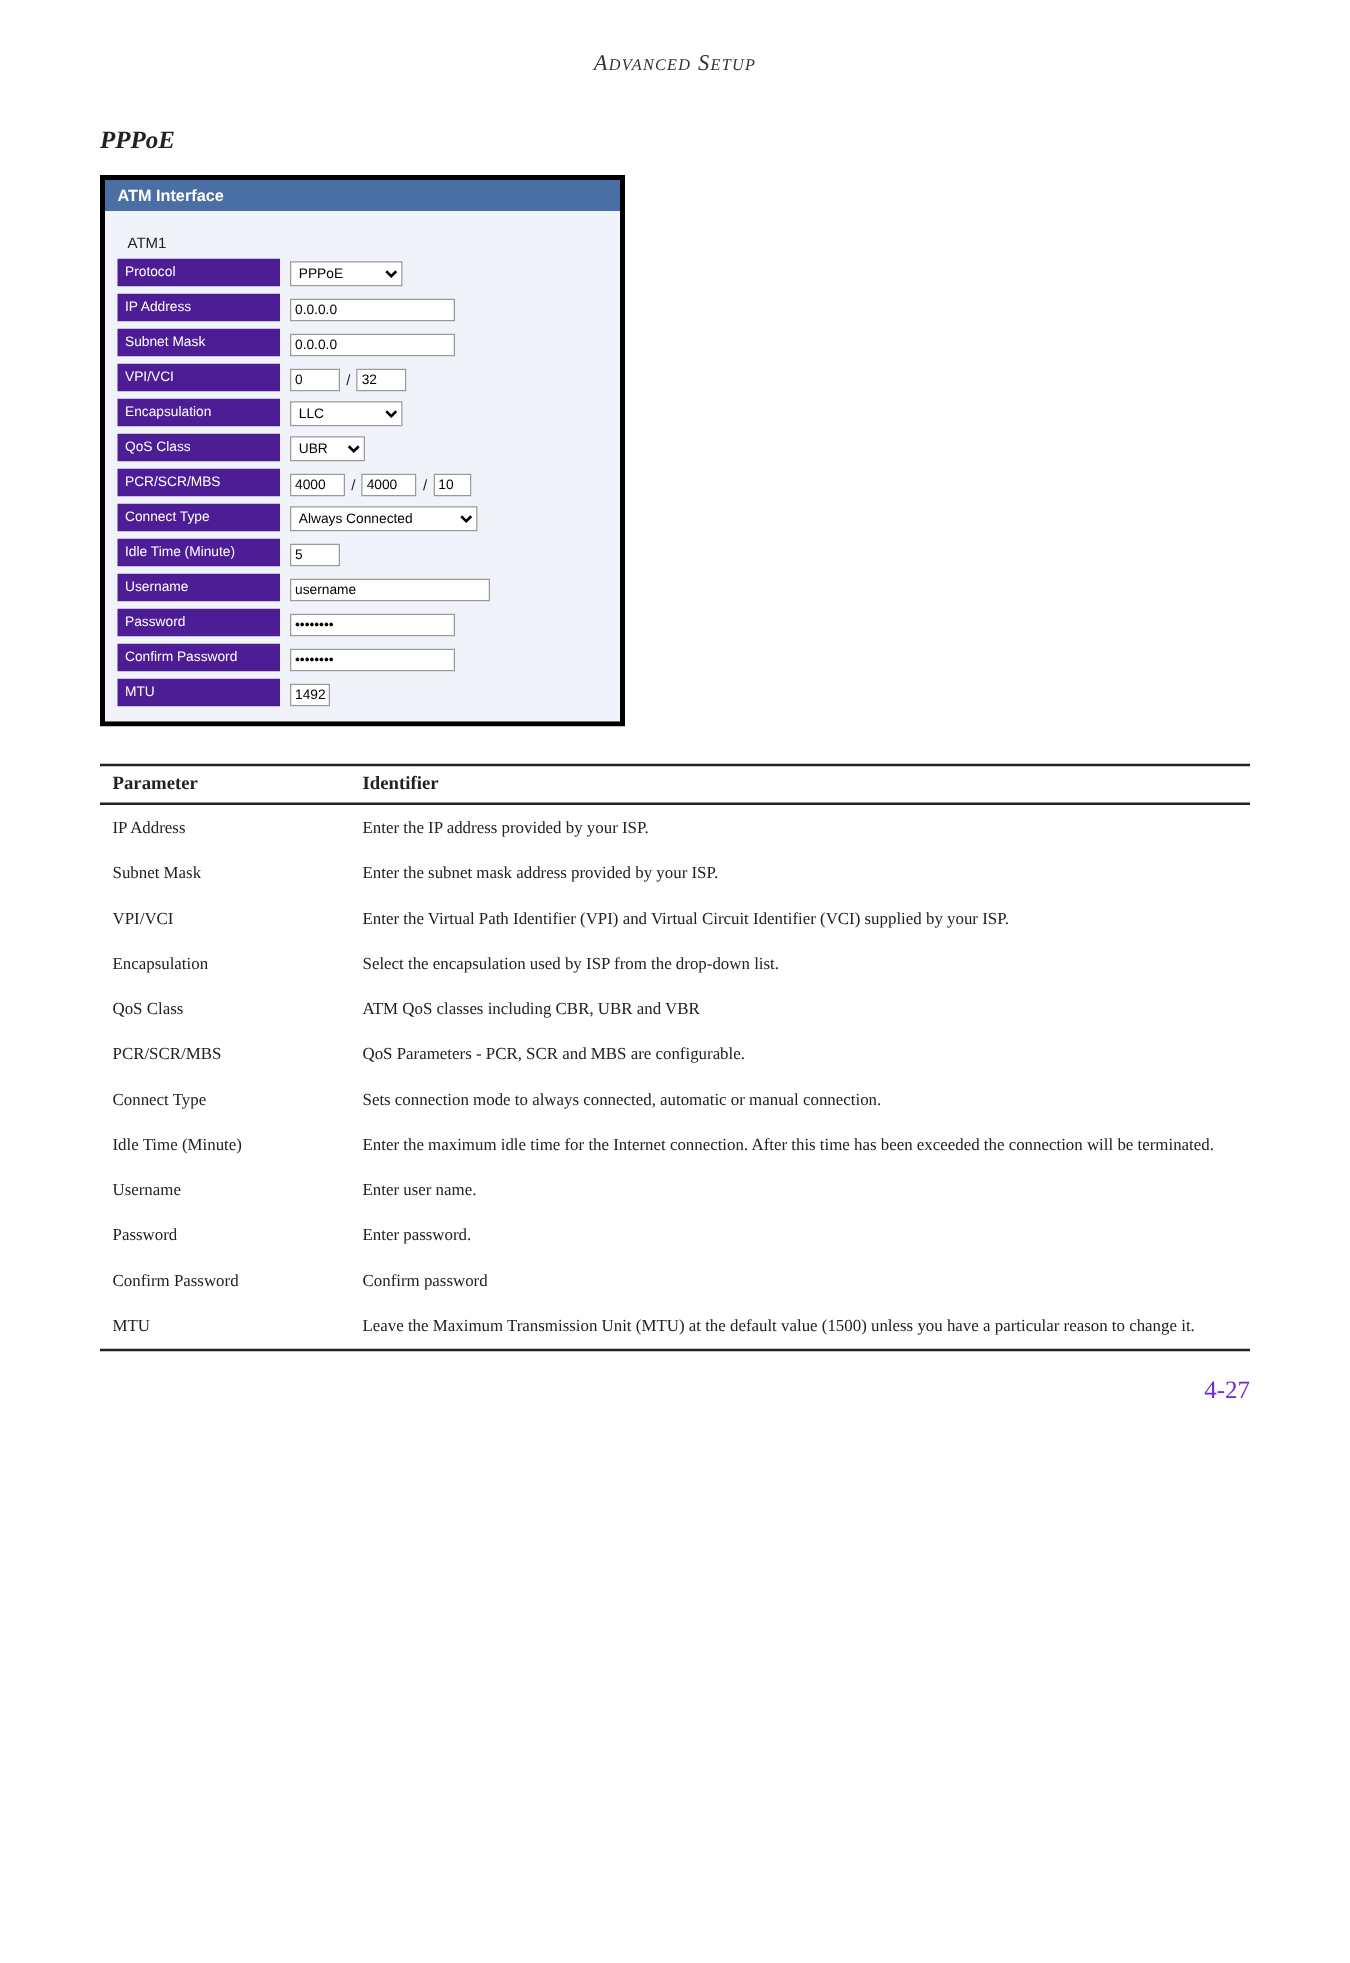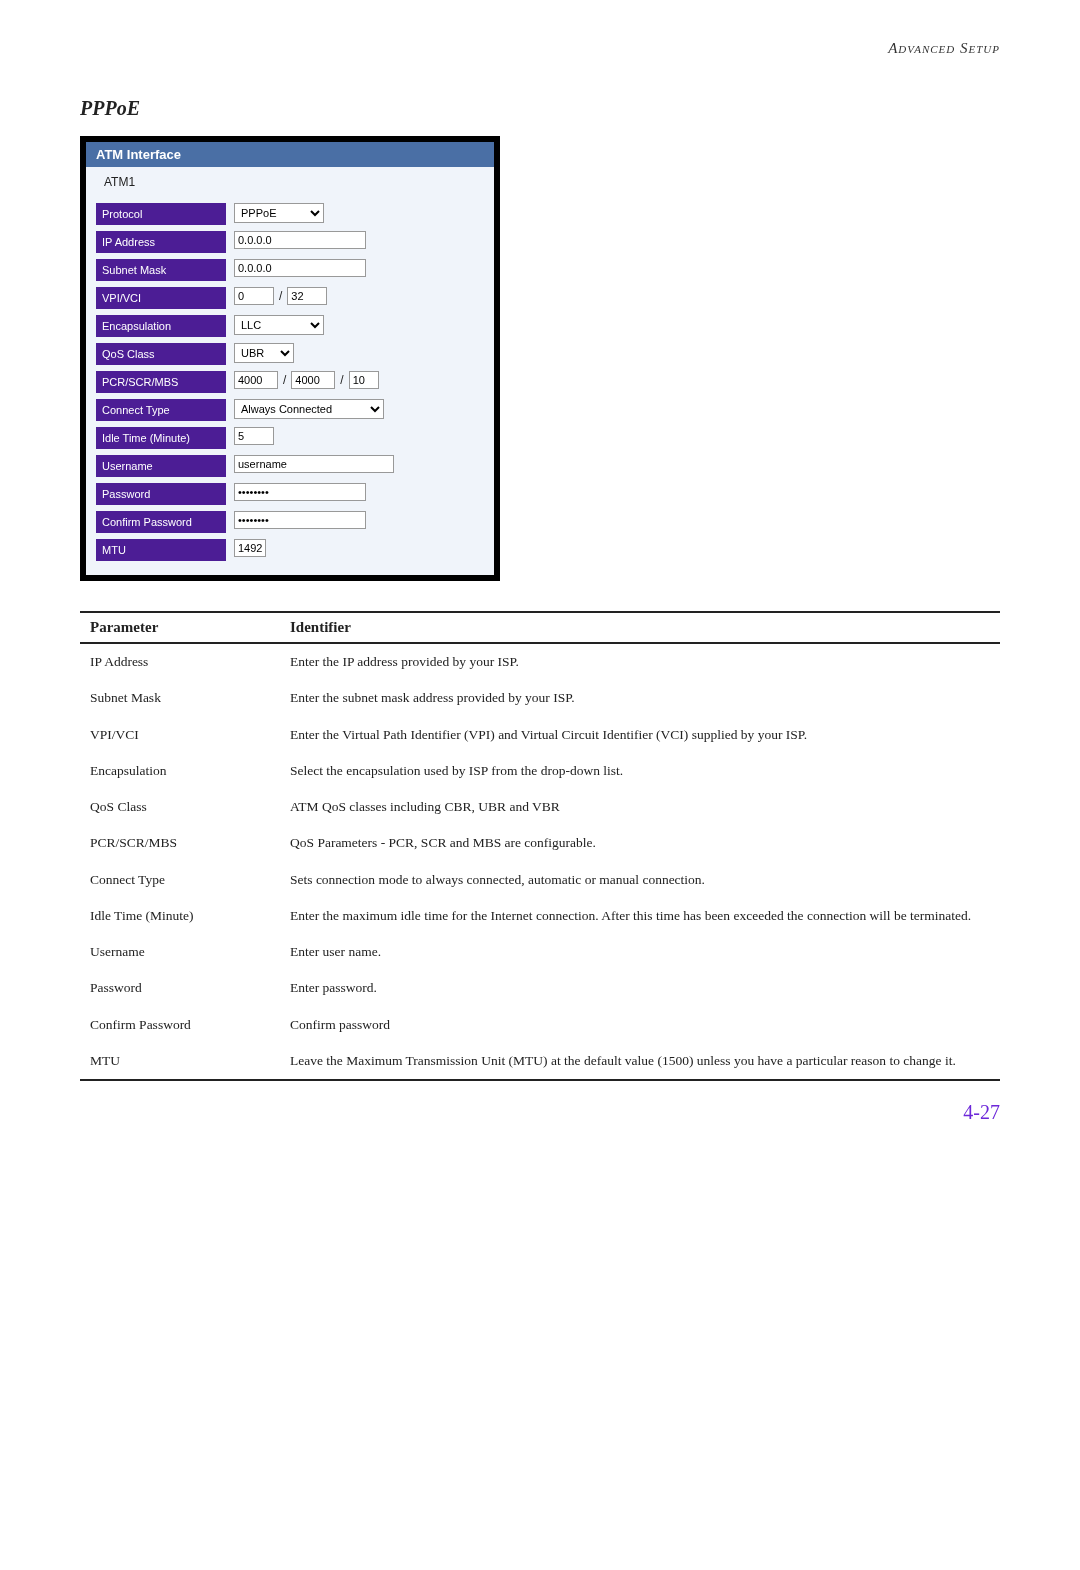--- a/index.html
+++ b/index.html
@@ -7,61 +7,61 @@
       background: #fff;
       font-family: Georgia, 'Times New Roman', serif;
       font-size: 14px;
       color: #222;
       width: 1080px;
       min-height: 1570px;
       padding: 40px 80px;
     }
 
     .page-header {
-      text-align: right;
+      text-align: center;
       font-style: italic;
-      font-size: 15px;
+      font-size: 18px;
       letter-spacing: 1px;
       color: #333;
       margin-bottom: 40px;
       font-variant: small-caps;
     }
 
     .section-title {
       font-style: italic;
       font-size: 20px;
       font-weight: bold;
       margin-bottom: 16px;
       color: #222;
     }
 
     
     .atm-card {
-      border: 6px solid #000000;
+      border: 4px solid #000000;
       width: 420px;
       margin-bottom: 30px;
     }
 
     .atm-card-header {
       background: #4a6fa5;
       color: #fff;
       font-size: 13px;
       font-weight: bold;
       padding: 5px 10px;
       font-family: Arial, sans-serif;
     }
 
     .atm-card-body {
       background: #f0f4fa;
       padding: 8px 10px;
     }
 
     .atm-row {
       display: flex;
-      align-items: flex-start;
+      align-items: flex-end;
       margin-bottom: 4px;
       min-height: 24px;
     }
 
     .atm-label {
       background: #4c1d95;
       color: #fff;
       font-size: 11px;
       font-family: Arial, sans-serif;
       padding: 2px 6px;

